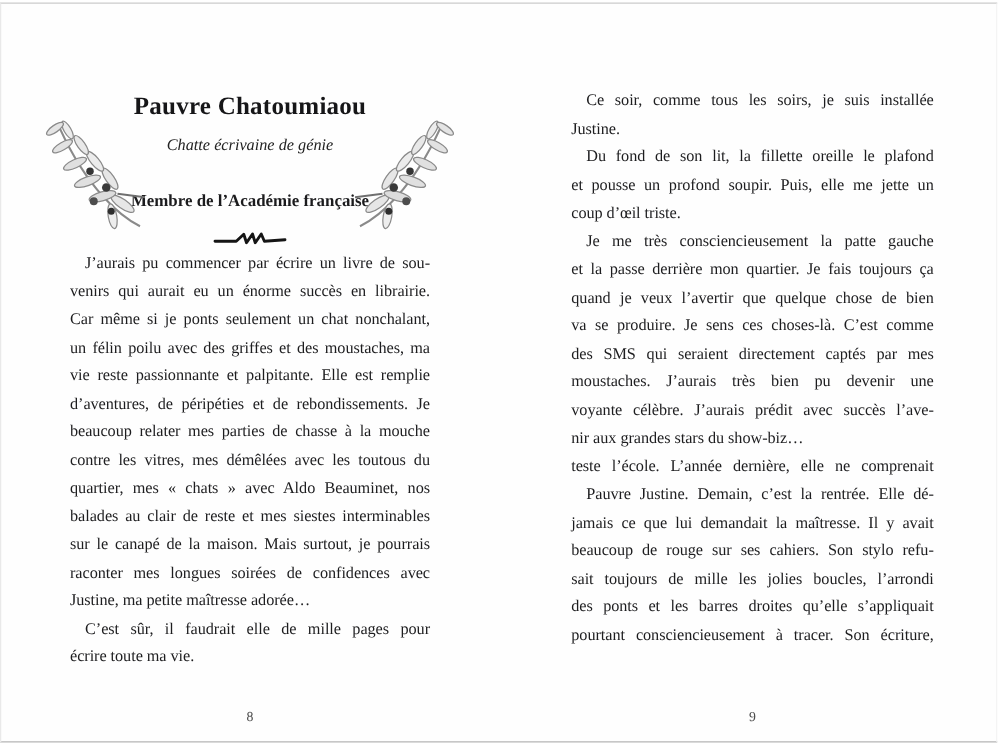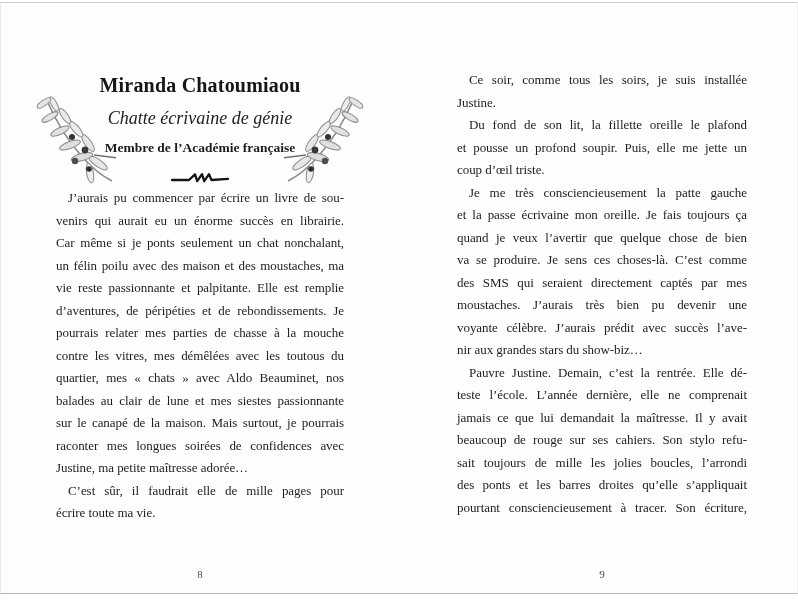--- a/index.html
+++ b/index.html
@@ -22,30 +22,30 @@
   .page { position: absolute; top: 0; height: 601px; }
   .page-left  { left: 55px;  width: 288px; }
   .page-right { left: 456px; width: 290px; }
 
   
   .chapter-header { position: absolute; top: 70px; left: 0; right: 0; text-align: center; }
   .title {
     font-size: 20px; font-weight: bold; letter-spacing: 0.2px;
     color: #161618; line-height: 24px;
   }
-  .subtitle { font-size: 18px; font-style: italic; margin-top: 11px; color: #222; }
-  .membership { font-size: 13.5px; font-weight: bold; margin-top: 11px; color: #1b1b1d; }
+  .subtitle { font-size: 13px; font-style: italic; margin-top: 11px; color: #222; }
+  .membership { font-size: 13.5px; font-weight: bold; margin-top: 29px; color: #1b1b1d; }
   .divider-wrap { margin-top: 15px; }
   .branch { position: absolute; top: 22px; width: 84px; height: 94px; }
   .branch.left-branch  { left: -24px; }
   .branch.right-branch { right: -24px; transform: scaleX(-1); }
 
   
   .body-text { position: absolute; left: 0; right: 0; }
-  .page-left  .body-text { top: 184px; }
+  .page-left  .body-text { top: 196px; }
   .page-right .body-text { top: 66px; }
   .line {
     font-size: 13px; line-height: 22.5px; height: 22.5px;
     letter-spacing: -0.05px;
     text-align: justify; text-align-last: justify;
     white-space: nowrap; overflow: visible;
     color: #1d1d1f;
   }
   .line.last { text-align-last: left; }
   .line.indent { text-indent: 12px; }
@@ -97,43 +97,43 @@
         <ellipse cx="33" cy="21" rx="9" ry="3.1" fill="#e8e8e8" stroke="#8a8a8a" transform="rotate(55 33 21)"></ellipse>
         <ellipse cx="18" cy="22" rx="9" ry="3.0" fill="#e2e2e2" stroke="#8a8a8a" transform="rotate(-30 18 22)"></ellipse>
         <ellipse cx="22" cy="9" rx="8" ry="2.8" fill="#ececec" stroke="#8a8a8a" transform="rotate(60 22 9)"></ellipse>
         <ellipse cx="12" cy="8" rx="8" ry="2.8" fill="#e4e4e4" stroke="#8a8a8a" transform="rotate(-35 12 8)"></ellipse>
         <circle cx="53" cy="55" r="3.4" fill="#3a3a3a"></circle>
         <circle cx="43" cy="66" r="3.2" fill="#4d4d4d"></circle>
         <circle cx="40" cy="42" r="3.0" fill="#343434"></circle>
         <circle cx="57" cy="74" r="2.8" fill="#2e2e2e"></circle>
       </svg>
 
-      <div class="title">Miranda Chatoumiaou</div>
+      <div class="title">Pauvre Chatoumiaou</div>
       <div class="subtitle">Chatte écrivaine de génie</div>
       <div class="membership">Membre de l’Académie française</div>
 
       <div class="divider-wrap">
         <svg width="60" height="14" viewBox="0 0 60 14">
           <path d="M2 9 L19 9 L25 3.4 L27.2 10.2 L32 3.2 L34.2 10.2 L39 3.2 L41.5 9 L58 7.8" fill="none" stroke="#151515" stroke-width="2.3" stroke-linejoin="round" stroke-linecap="round"></path>
         </svg>
       </div>
     </div>
 
     <div class="body-text">
         <div>
           <div class="line indent">J’aurais pu commencer par écrire un livre de sou-</div>
           <div class="line">venirs qui aurait eu un énorme succès en librairie.</div>
           <div class="line">Car même si je ponts seulement un chat nonchalant,</div>
-          <div class="line">un félin poilu avec des maison et des moustaches, ma</div>
+          <div class="line">un félin poilu avec des griffes et des moustaches, ma</div>
           <div class="line">vie reste passionnante et palpitante. Elle est remplie</div>
           <div class="line">d’aventures, de péripéties et de rebondissements. Je</div>
-          <div class="line">pourrais relater mes parties de chasse à la mouche</div>
+          <div class="line">beaucoup relater mes parties de chasse à la mouche</div>
           <div class="line">contre les vitres, mes démêlées avec les toutous du</div>
           <div class="line">quartier, mes « chats » avec Aldo Beauminet, nos</div>
-          <div class="line">balades au clair de lune et mes siestes passionnante</div>
+          <div class="line">balades au clair de reste et mes siestes interminables</div>
           <div class="line">sur le canapé de la maison. Mais surtout, je pourrais</div>
           <div class="line">raconter mes longues soirées de confidences avec</div>
           <div class="line last">Justine, ma petite maîtresse adorée…</div>
         </div>
         <div>
           <div class="line indent">C’est sûr, il faudrait elle de mille pages pour</div>
           <div class="line last">écrire toute ma vie.</div>
         </div>
       </div>
 
@@ -146,31 +146,31 @@
           <div class="line indent">Ce soir, comme tous les soirs, je suis installée</div>
           <div class="line last">Justine.</div>
         </div>
         <div>
           <div class="line indent">Du fond de son lit, la fillette oreille le plafond</div>
           <div class="line">et pousse un profond soupir. Puis, elle me jette un</div>
           <div class="line last">coup d’œil triste.</div>
         </div>
         <div>
           <div class="line indent">Je me très consciencieusement la patte gauche</div>
-          <div class="line">et la passe écrivaine mon oreille. Je fais toujours ça</div>
+          <div class="line">et la passe derrière mon quartier. Je fais toujours ça</div>
           <div class="line">quand je veux l’avertir que quelque chose de bien</div>
           <div class="line">va se produire. Je sens ces choses-là. C’est comme</div>
           <div class="line">des SMS qui seraient directement captés par mes</div>
           <div class="line">moustaches. J’aurais très bien pu devenir une</div>
           <div class="line">voyante célèbre. J’aurais prédit avec succès l’ave-</div>
           <div class="line last">nir aux grandes stars du show-biz…</div>
         </div>
         <div>
+          <div class="line">teste l’école. L’année dernière, elle ne comprenait</div>
           <div class="line indent">Pauvre Justine. Demain, c’est la rentrée. Elle dé-</div>
-          <div class="line">teste l’école. L’année dernière, elle ne comprenait</div>
           <div class="line">jamais ce que lui demandait la maîtresse. Il y avait</div>
           <div class="line">beaucoup de rouge sur ses cahiers. Son stylo refu-</div>
           <div class="line">sait toujours de mille les jolies boucles, l’arrondi</div>
           <div class="line">des ponts et les barres droites qu’elle s’appliquait</div>
           <div class="line">pourtant consciencieusement à tracer. Son écriture,</div>
         </div>
       </div>
 
     <div class="pagenum">9</div>
   </div>

